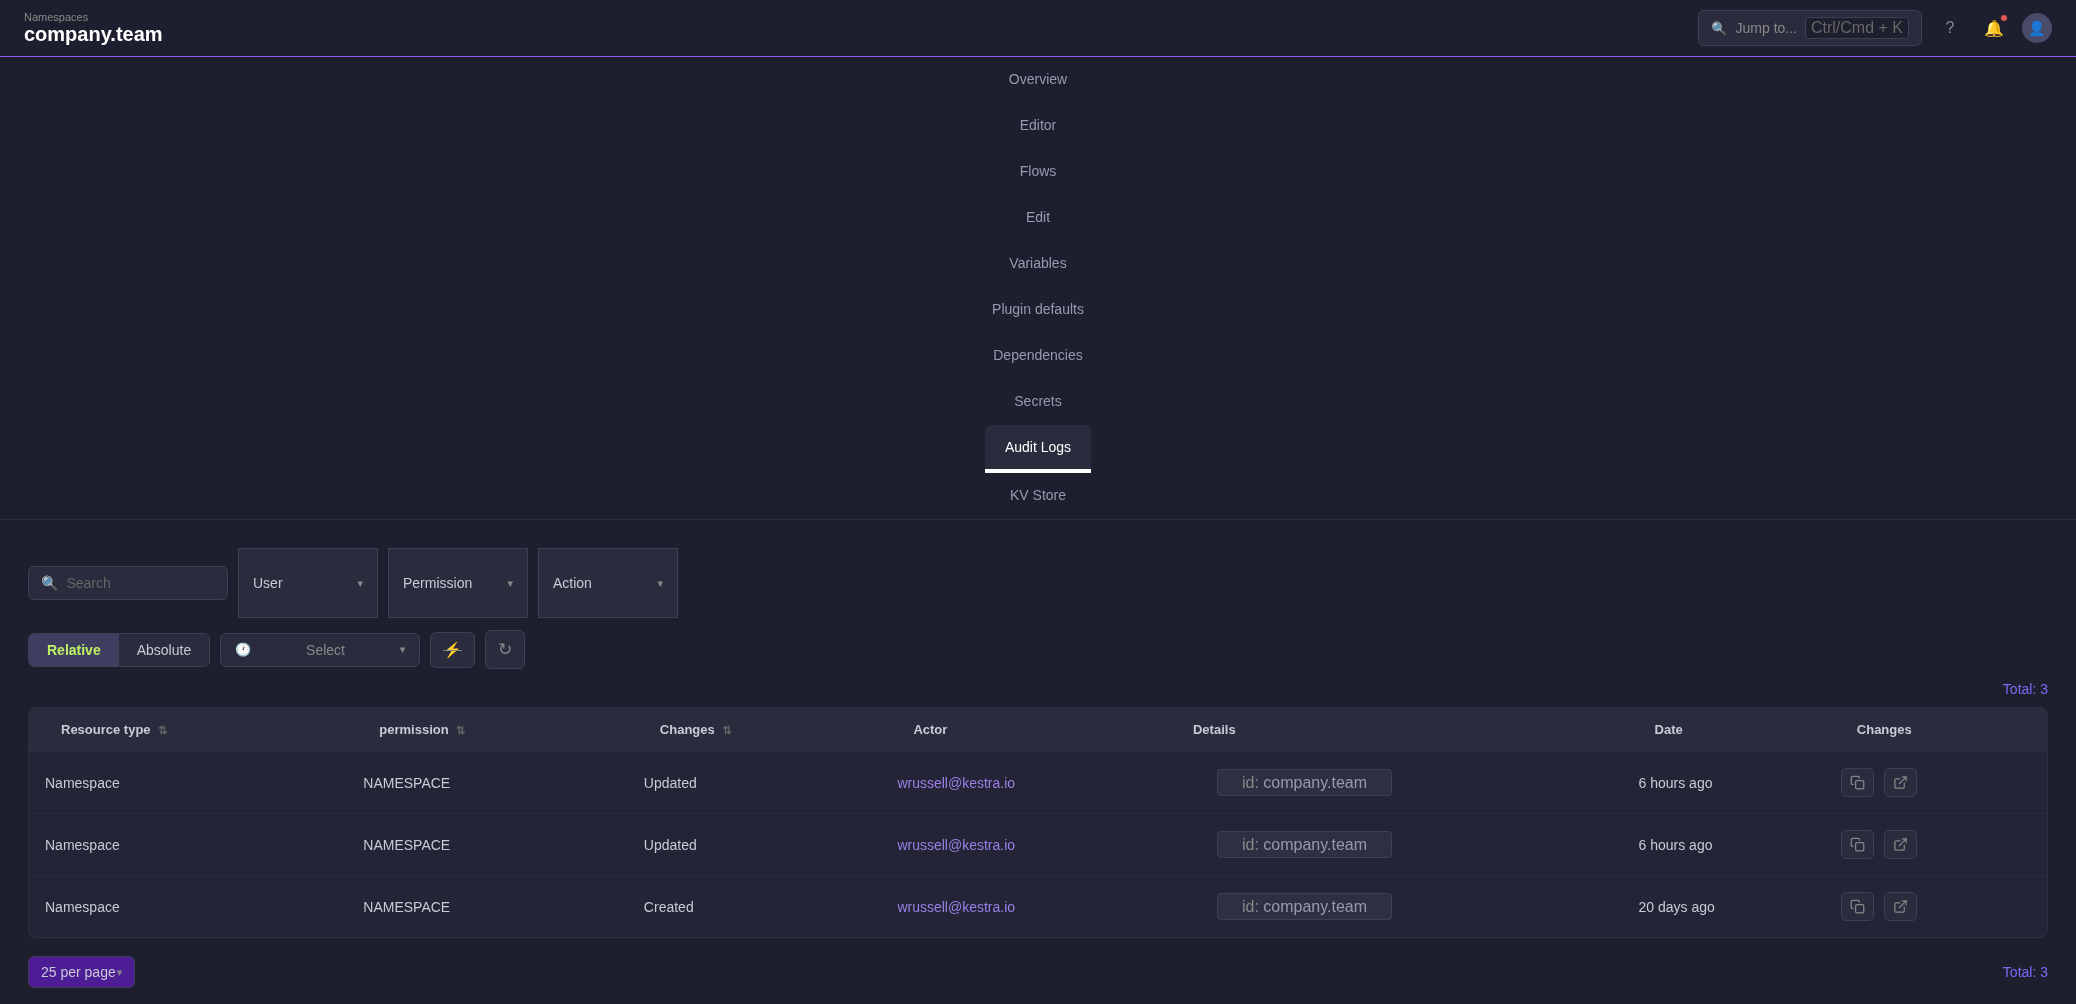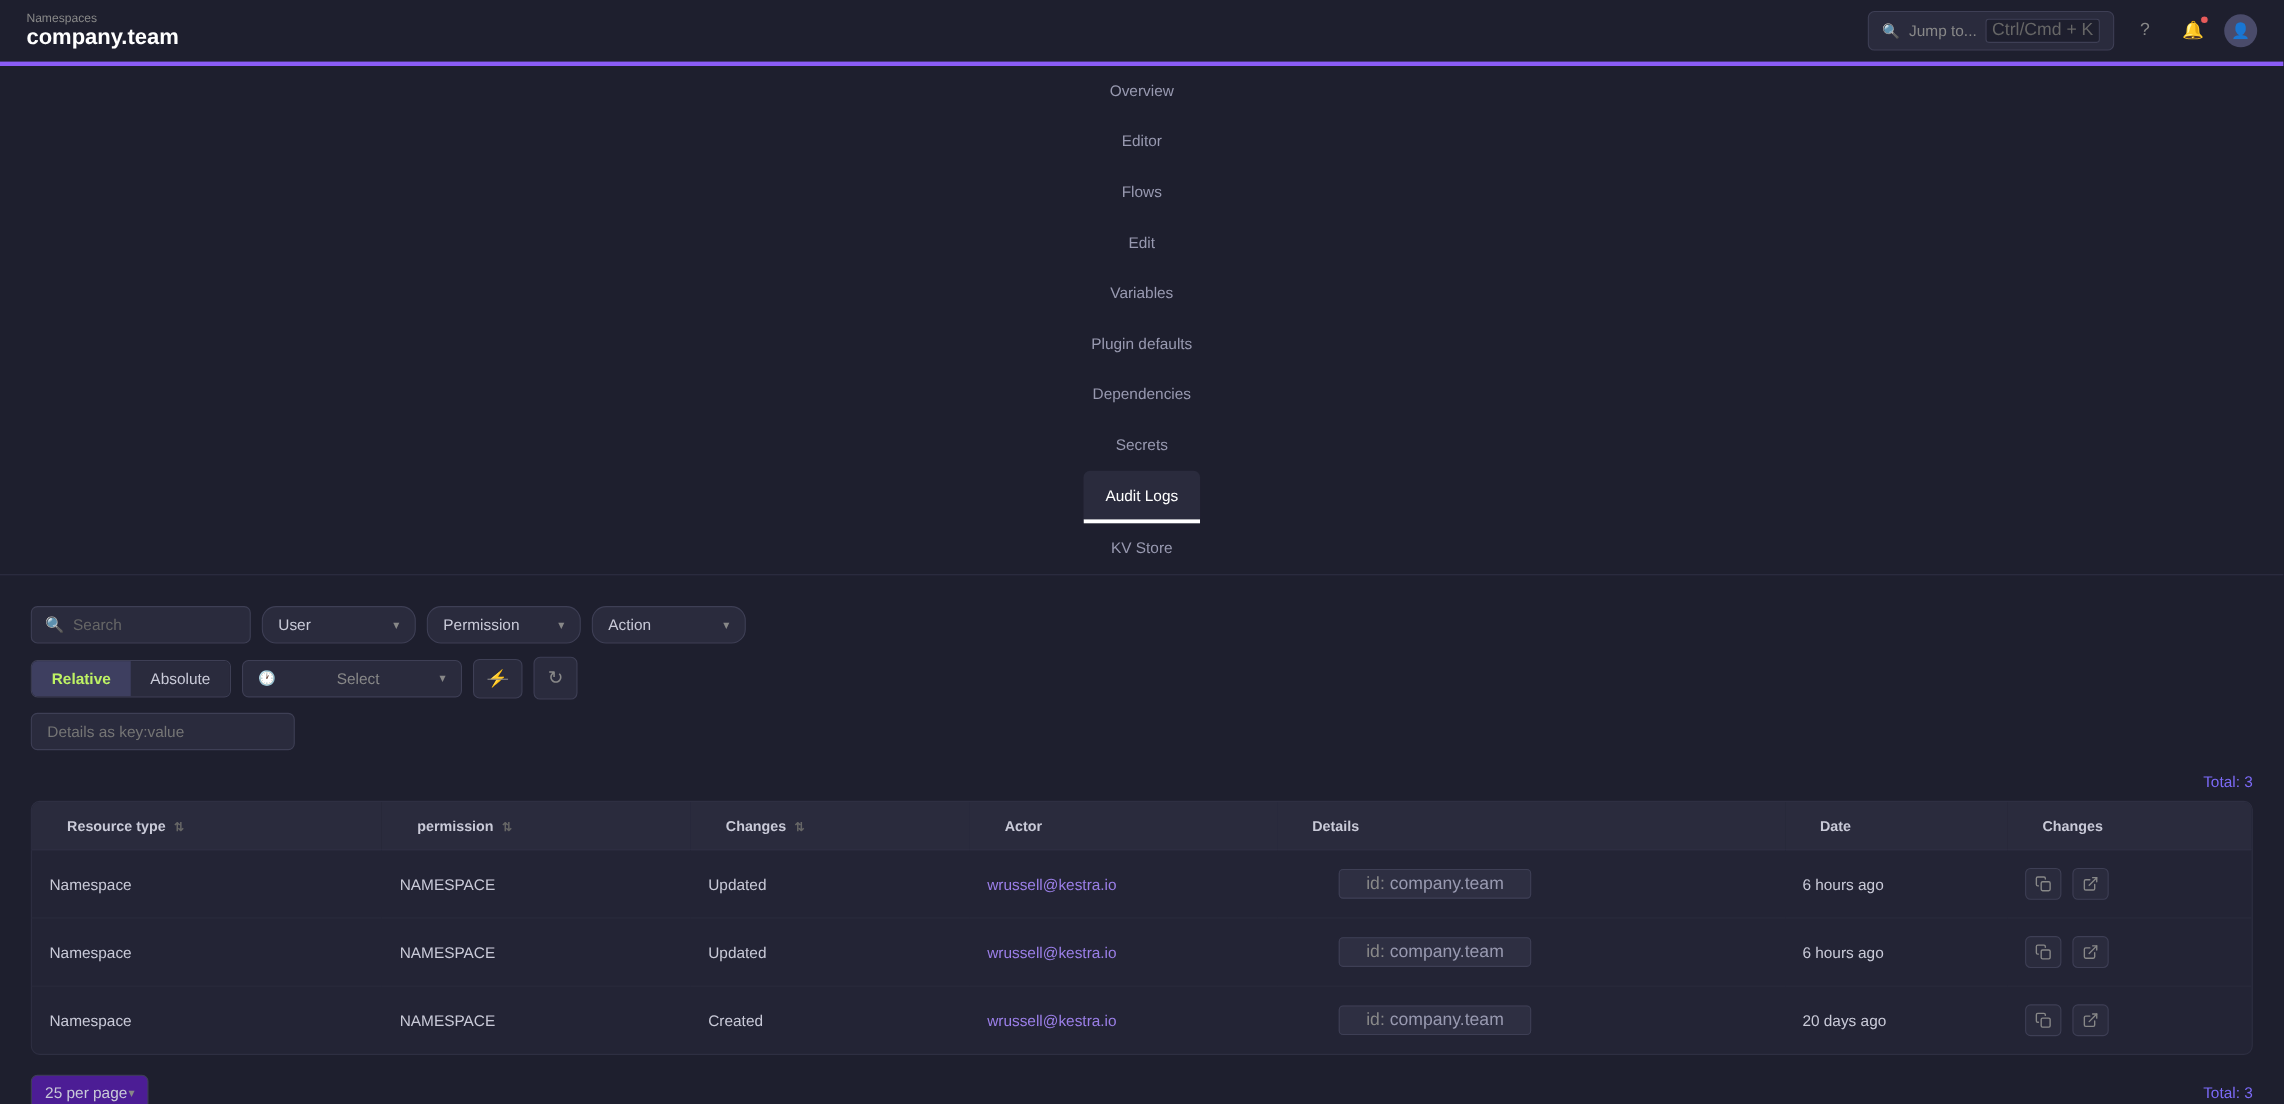--- a/index.html
+++ b/index.html
@@ -11,21 +11,21 @@
       min-height: 100vh;
     }
 
     
     .topbar {
       background: #1e1f2e;
       display: flex;
       align-items: center;
       justify-content: space-between;
       padding: 10px 24px;
-      border-bottom: 4px solid #8b5cf6;
+      border-bottom: 1px solid #8b5cf6;
     }
     .topbar-left { display: flex; flex-direction: column; }
     .topbar-ns { font-size: 11px; color: #888; }
     .topbar-title { font-size: 20px; font-weight: 700; color: #fff; }
     .topbar-right { display: flex; align-items: center; gap: 12px; }
     .jump-to-box {
       display: flex; align-items: center; gap: 8px;
       background: #2a2b3d; border: 1px solid #3e3f55;
       border-radius: 6px; padding: 6px 12px;
       color: #888; cursor: pointer;
@@ -90,21 +90,21 @@
     }
     .search-box input {
       background: transparent; border: none; outline: none;
       color: #c9cad8; font-size: 14px; width: 120px;
     }
     .search-box input::placeholder { color: #666; }
 
     .dropdown-btn {
       display: flex; align-items: center; gap: 8px;
       background: #2a2b3d; border: 1px solid #3e3f55;
-      border-radius: 13px; padding: 8px 14px;
+      border-radius: 0; padding: 26px 14px;
       color: #c9cad8; cursor: pointer; font-size: 14px;
       min-width: 140px; justify-content: space-between;
     }
     .chevron { font-size: 11px; color: #888; }
 
     
     .filter-row2 { display: flex; align-items: center; gap: 10px; margin-bottom: 12px; flex-wrap: wrap; }
 
     .toggle-group {
       display: flex; border: 1px solid #3e3f55; border-radius: 6px; overflow: hidden;
@@ -261,23 +261,20 @@
       <span class="chevron">▾</span>
     </div>
     <div class="icon-action-btn">
       <span style="font-size:15px; text-decoration: line-through;">⚡</span>
     </div>
     <div class="icon-action-btn">
       <span style="font-size:17px;">↻</span>
     </div>
   </div>
 
-  <div class="filter-row3">
-    <input type="text" class="details-input" placeholder="Details as key:value" style="">
-  </div>
 
   <div class="total-line">Total: 3</div>
 
   <div class="table-wrapper">
     <table>
       <thead>
         <tr>
           <th>
             Resource type <span class="sort-icon">⇅</span>
           </th>

